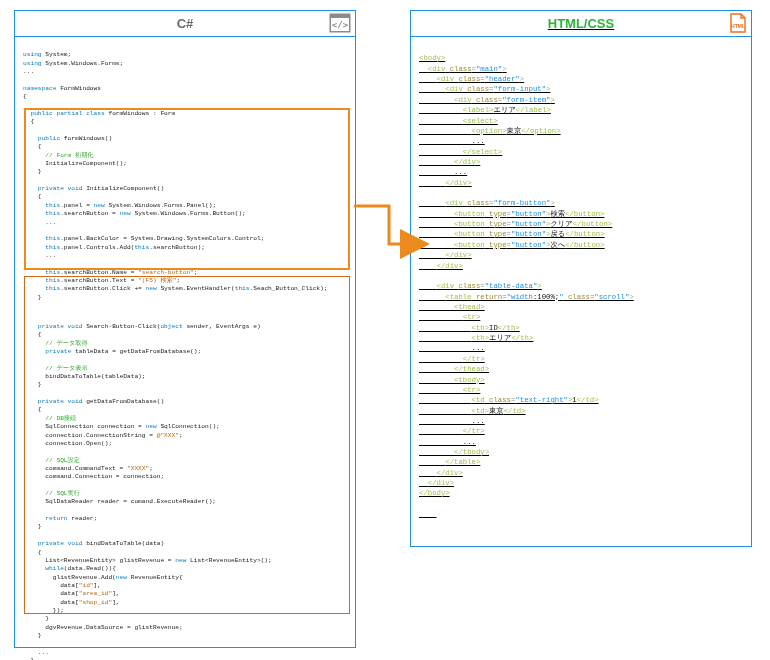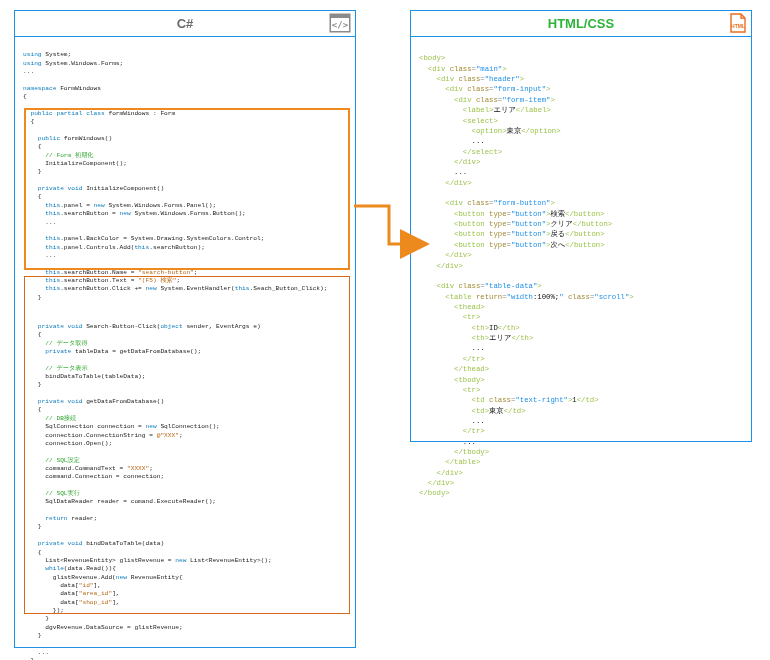--- a/index.html
+++ b/index.html
@@ -15,21 +15,21 @@
     position: relative;
     width: 750px;
     height: 640px;
   }
   .panel {
     position: absolute;
     border: 1px solid #1e90e6;
     background: #fff;
   }
   .panel-left  { left: 4px;  top: 0; width: 342px; height: 638px; }
-  .panel-right { left: 400px; top: 0; width: 342px; height: 432px; }
+  .panel-right { left: 400px; top: 0; width: 342px; height: 537px; text-decoration: underline; }
   .panel-head {
     height: 26px;
     display: flex;
     align-items: center;
     justify-content: center;
     font-weight: 600;
     font-size: 13px;
     position: relative;
     border-bottom: 1px solid #1e90e6;
   }

